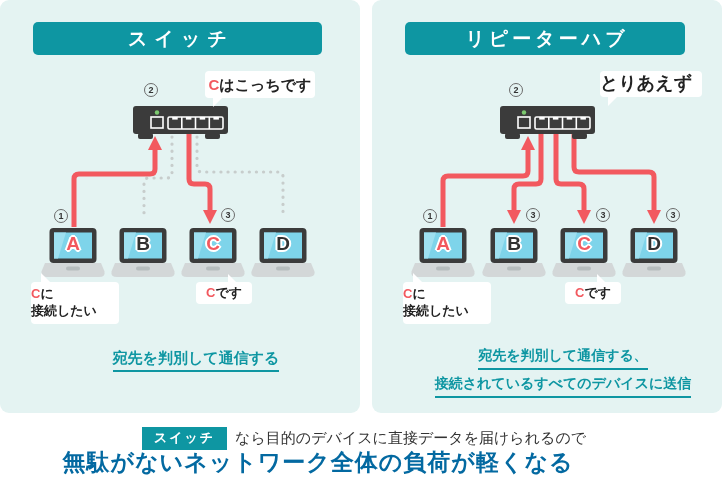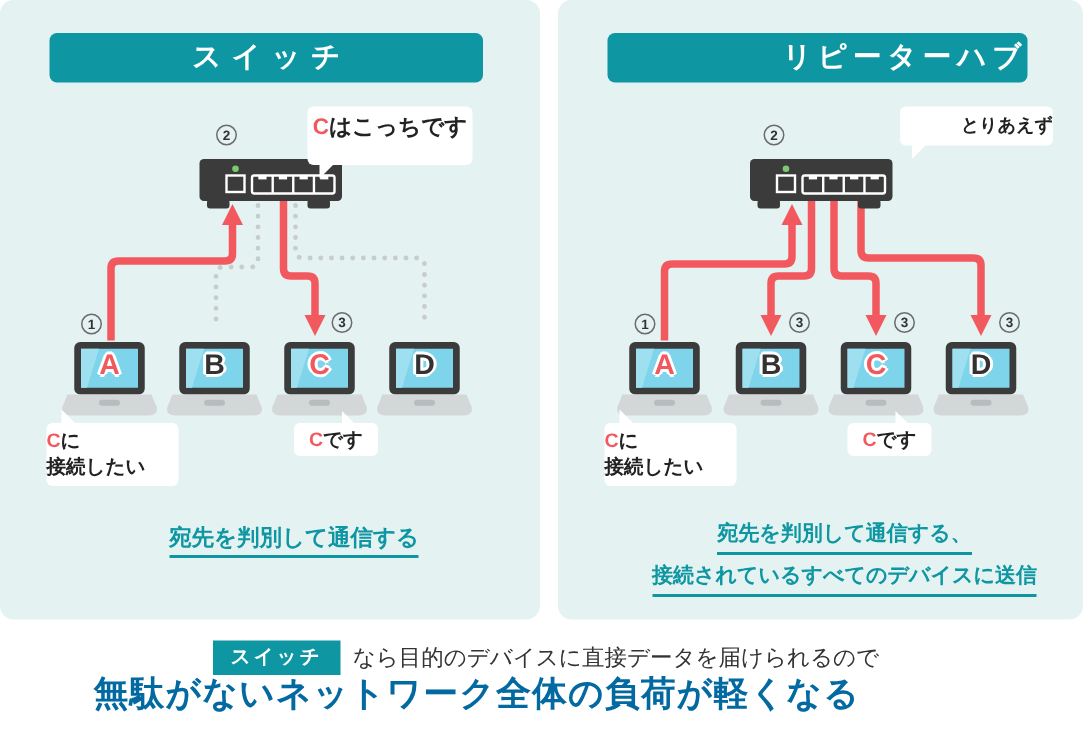--- a/index.html
+++ b/index.html
@@ -4,39 +4,39 @@
 <style>
   html,body{margin:0;padding:0;background:#fff;}
   body{font-family:"Liberation Sans","DejaVu Sans",sans-serif;}
   #stage{position:relative;width:728px;height:486px;background:#fff;overflow:hidden;text-decoration:underline;}
   .panel{position:absolute;top:0;height:413px;background:#E4F3F2;border-radius:9px;}
   #panel-left{left:0;width:360px;}
   #panel-right{left:372px;width:350px;}
   .banner{position:absolute;top:22px;left:33px;height:33px;background:#0E96A2;border-radius:5px;
           color:#fff;font-weight:bold;font-size:19px;text-align:center;line-height:34px;}
   #panel-left .banner{width:289px;letter-spacing:7px;padding-left:7px;box-sizing:border-box;}
-  #panel-right .banner{width:280px;letter-spacing:4px;padding-left:4px;box-sizing:border-box;text-align:right;}
+  #panel-right .banner{width:280px;letter-spacing:4px;padding-left:4px;box-sizing:border-box;}
   svg.diagram{position:absolute;left:0;top:0;}
   .red{stroke:#F2595F;stroke-width:5;fill:none;}
   .redfill{fill:#F2595F;stroke:none;}
   .dots{stroke:#C7CDCC;stroke-width:3.2;fill:none;stroke-linecap:round;stroke-dasharray:0.1 7;}
   .circ{position:absolute;width:14px;height:14px;border:1px solid #6b6b6b;border-radius:50%;
         box-sizing:border-box;font-size:9px;line-height:12px;text-align:center;color:#333;font-weight:bold;}
   .letter{position:absolute;width:40px;height:26px;top:233px;text-align:center;font-size:19px;font-weight:bold;
         text-shadow:-2px 0 #fff,2px 0 #fff,0 -2px #fff,0 2px #fff,-1px -1px #fff,1px -1px #fff,-1px 1px #fff,1px 1px #fff;}
   .letter.red-l{color:#F2595F;}
   .letter.dark-l{color:#323232;}
   .bubble{position:absolute;background:#fff;border-radius:4px;color:#222;font-weight:bold;z-index:5;}
   .bubble .hl{color:#F2595F;}
   .tail{position:absolute;width:0;height:0;}
   .tail.down-left{left:8px;bottom:-9px;border-top:11px solid #fff;border-right:11px solid transparent;}
   .tail.up-left{top:-9px;left:10px;border-bottom:10px solid #fff;border-right:10px solid transparent;}
   .tail.up-left-sm{top:-8px;left:32px;border-bottom:9px solid #fff;border-right:9px solid transparent;}
-  .bubble-device{height:39px;line-height:27px;font-size:15px;text-align:center;}
-  .bubble-device2{padding:3px 0 4px;font-size:12px;line-height:19px;text-align:right;}
+  .bubble-device{height:27px;line-height:27px;font-size:15px;text-align:center;}
+  .bubble-device2{padding:3px 0 4px;font-size:18px;line-height:19px;text-align:left;}
   .bubble-a{left:31px;top:282px;width:88px;padding:3px 0 5px;font-size:13px;line-height:17px;text-align:left;}
   .bubble-c{top:282px;width:56px;height:22px;line-height:22px;font-size:13px;text-align:center;}
   .caption{position:absolute;left:0;right:0;text-align:center;color:#0E96A2;font-weight:bold;}
   .caption .u{border-bottom:2px solid #0E96A2;padding-bottom:2px;display:inline-block;margin-bottom:3px;margin-left:32px;}
   #caption-left{top:349px;font-size:15px;}
   #caption-right{top:345px;font-size:14px;line-height:21px;}
   #footer-line1{position:absolute;top:427px;left:0;width:728px;display:flex;justify-content:center;
         align-items:center;gap:8px;font-size:15px;color:#333;}
   #footer-badge{background:#0E96A2;color:#fff;font-size:13px;font-weight:bold;padding:2px 12px 3px;letter-spacing:2px;}
   #footer-line2{position:absolute;top:447px;left:0;width:636px;text-align:center;color:#0369a1;

